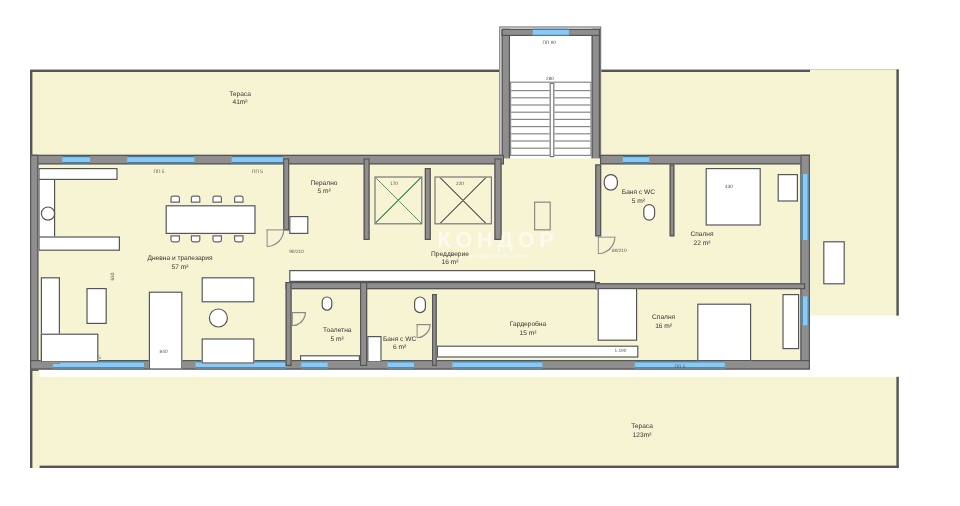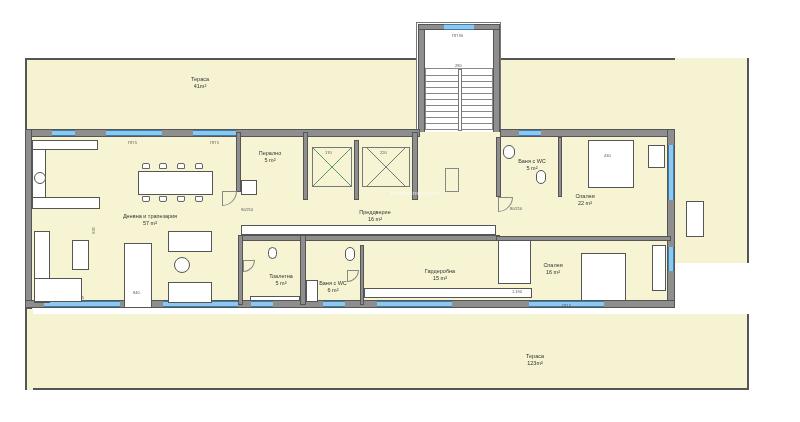--- a/index.html
+++ b/index.html
@@ -195,16 +195,17 @@
 
 <div class="abs door" style="left:222px;top:191px;width:15px;height:15px;"></div>
 <div class="abs dim" style="left:241px;top:207px;"><span>90</span>/<span>210</span></div>
 <div class="abs door" style="left:498px;top:197px;width:15px;height:15px;"></div>
 <div class="abs dim" style="left:510px;top:206px;"><span>80</span>/<span>210</span></div>
 <div class="abs door" style="left:243px;top:260px;width:12px;height:12px;"></div>
 <div class="abs door" style="left:347px;top:270px;width:12px;height:12px;"></div>
 <div class="abs door" style="left:445px;top:168px;width:14px;height:24px;border-radius:0;"></div>
 
 <div class="abs wm" style="left:315px;top:190px;width:200px;">
+  <div style="font-size:18px;letter-spacing:4px;">КОНДОР</div>
   <div style="font-size:6px;">kondorimoti.com</div>
 </div>
 
 <div class="abs" style="left:686px;top:201px;width:16px;height:34px;border:1px solid #555;background:#fff;"></div>
 
 </body></html>

